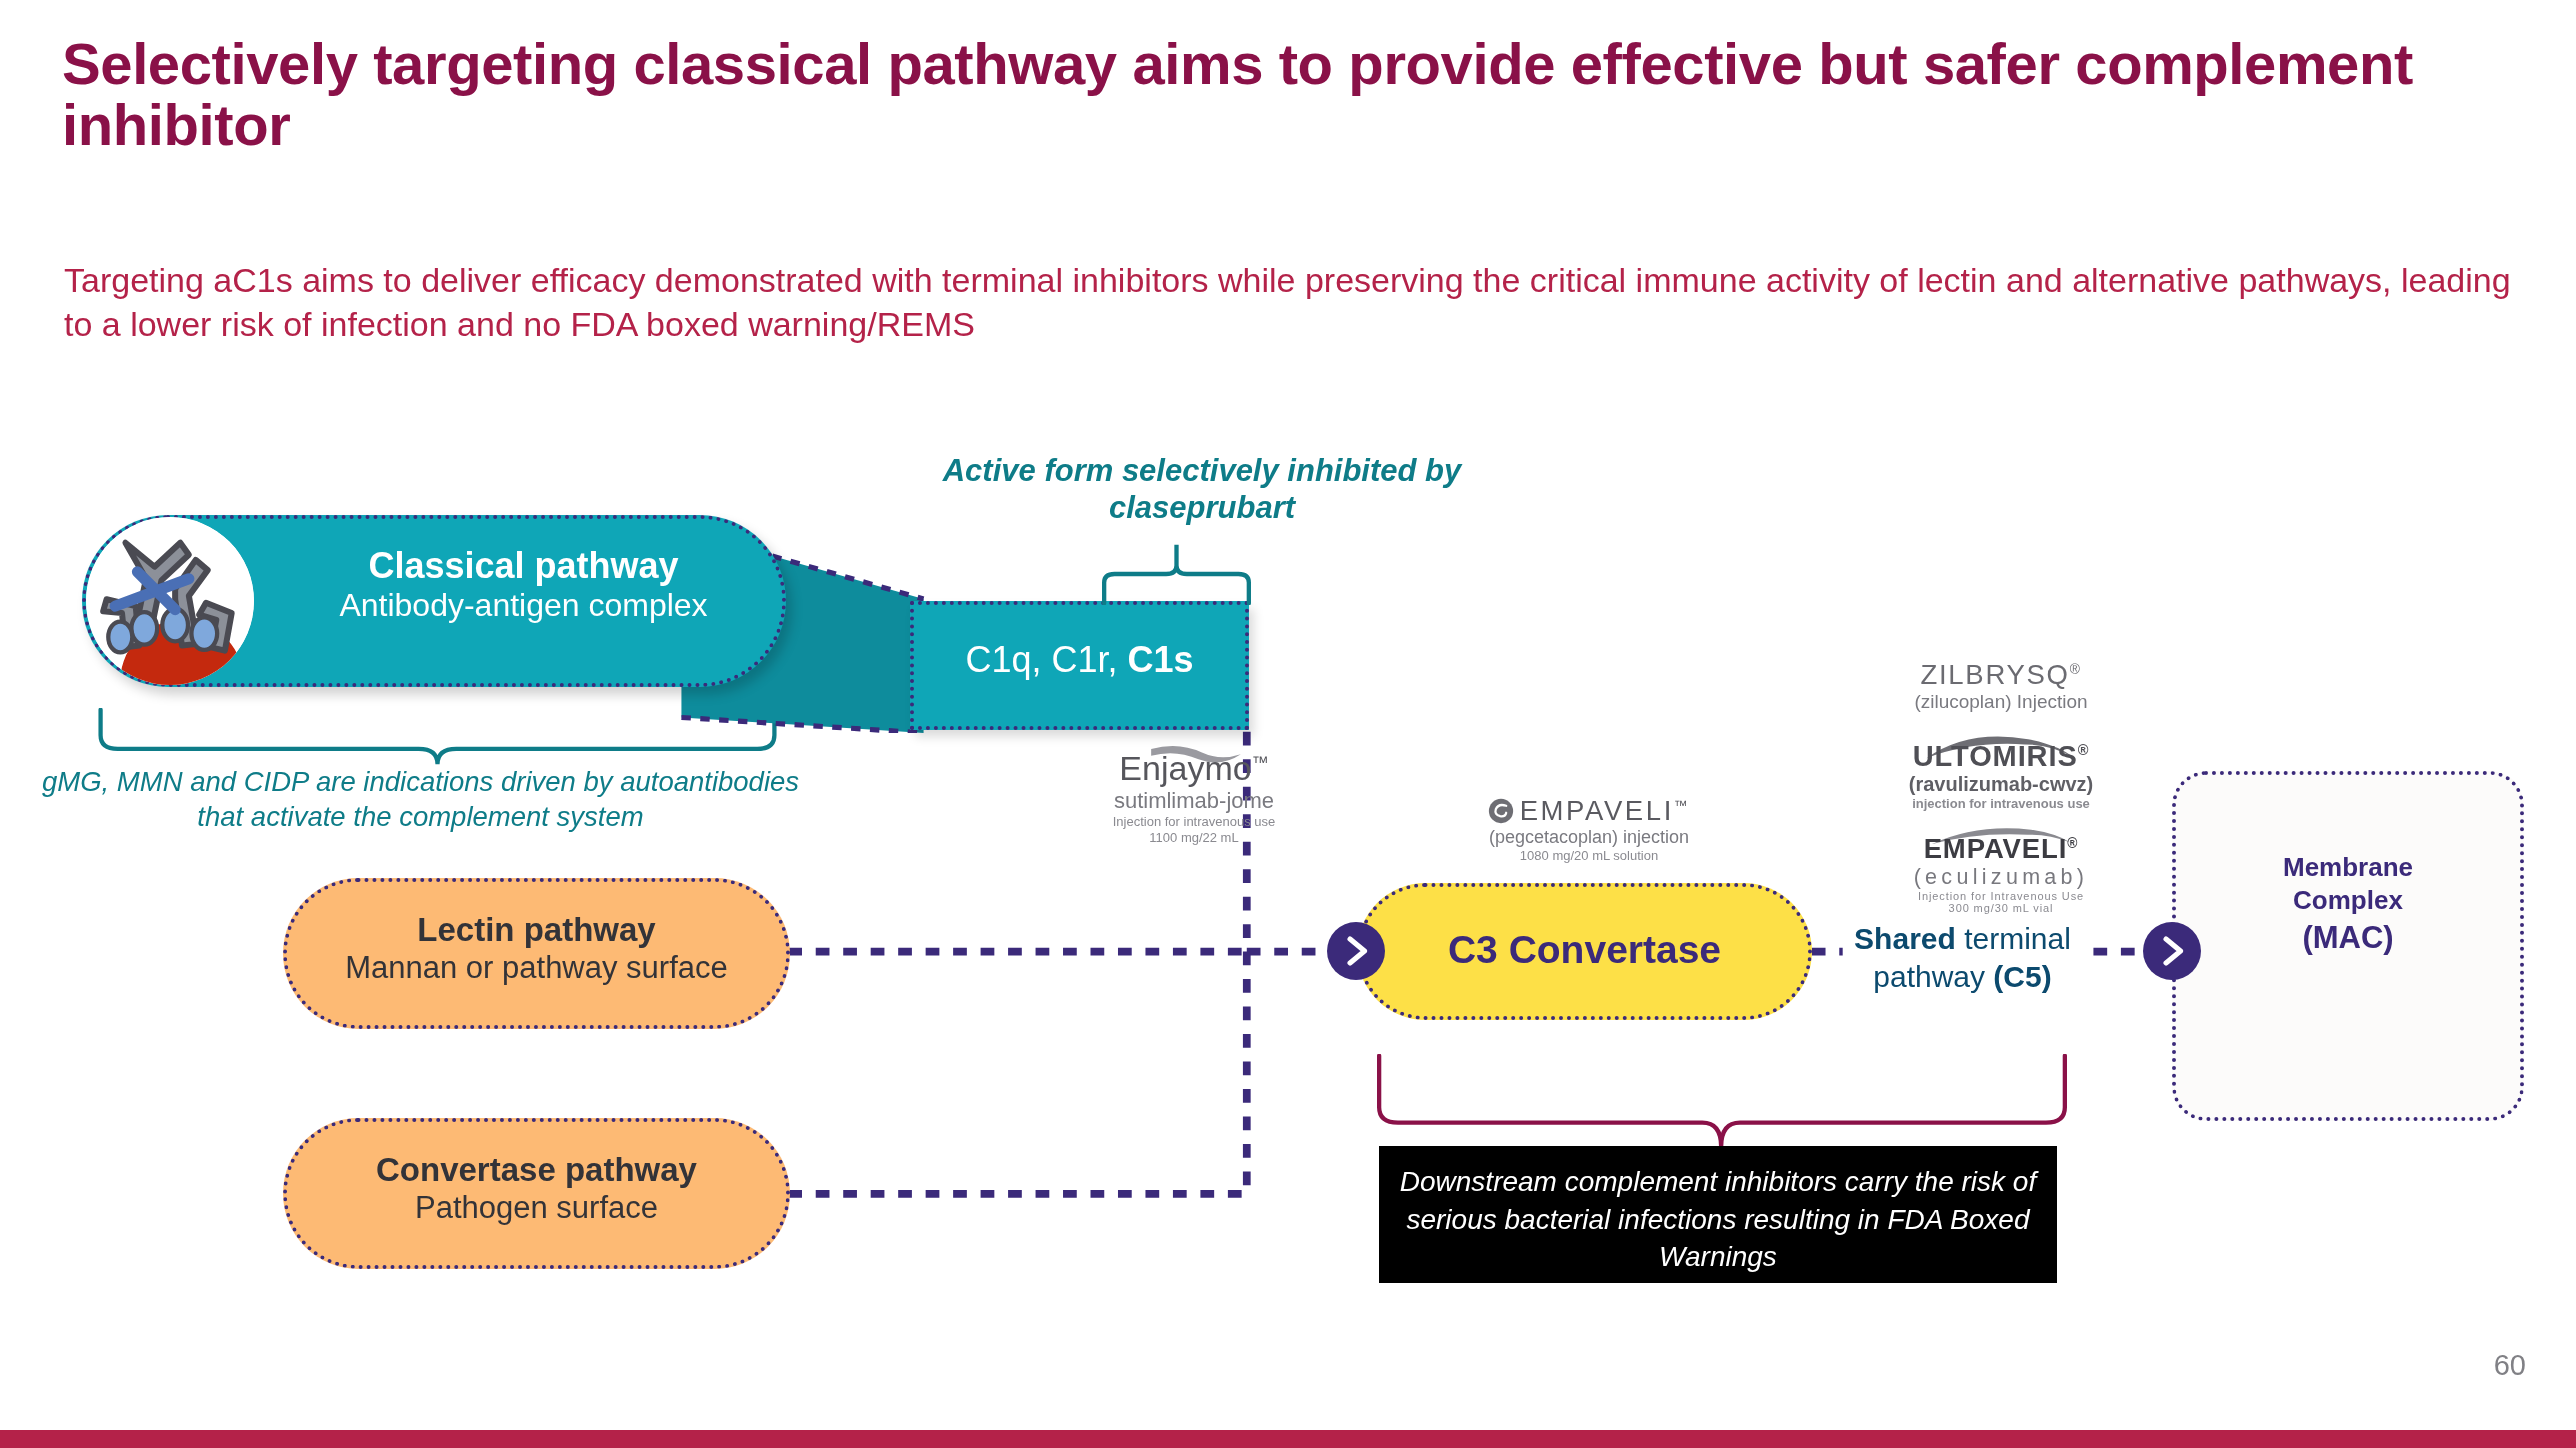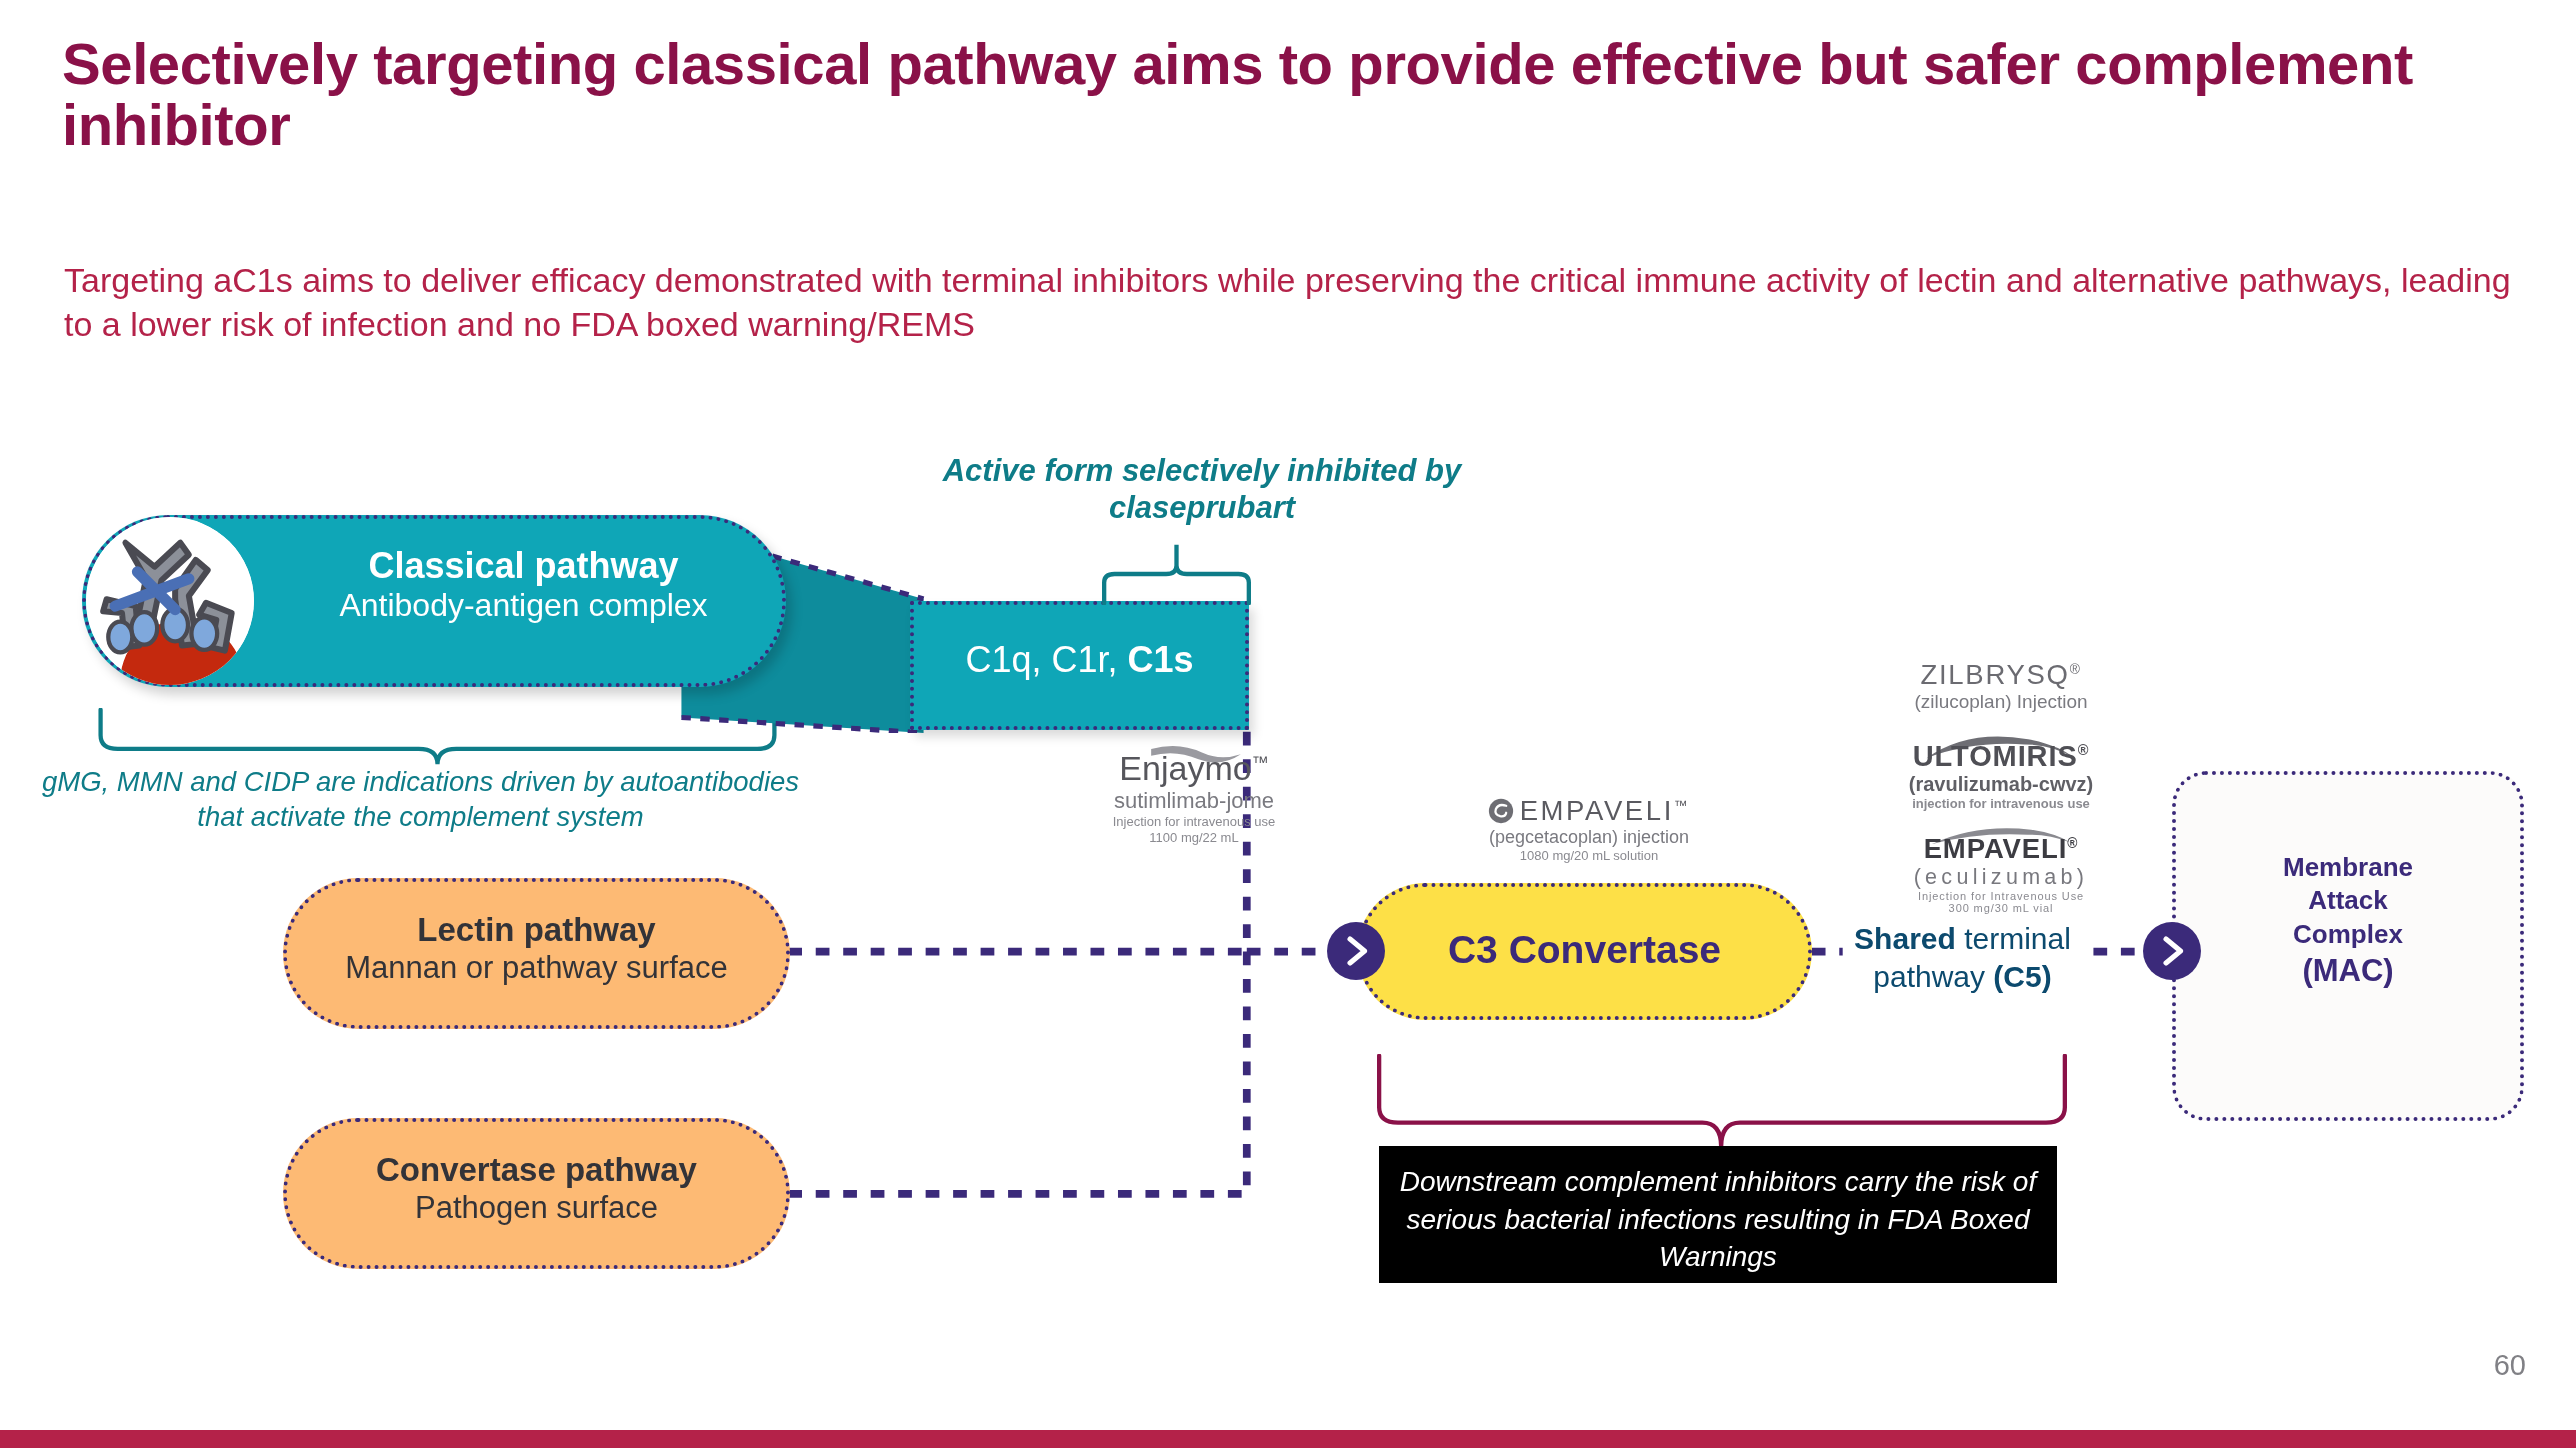--- a/index.html
+++ b/index.html
@@ -510,21 +510,20 @@
   </div>
 
   <div class="shared-caption">
     <b>Shared</b><span> terminal</span><br>
     <span>pathway </span><b>(C5)</b>
   </div>
 
   <div class="mac-box">
     <div class="mac-label">
       <div class="t1">Membrane</div>
-      <div class="t1">Attack</div>
       <div class="t1">Complex</div>
       <div class="t2">(MAC)</div>
     </div>
   </div>
   <div class="chev chev-mac">
     <svg width="58" height="58" viewBox="0 0 68 68">
       <path d="M 27 20 L 44 34 L 27 48" fill="none" stroke="#ffffff" stroke-width="6" stroke-linecap="round" stroke-linejoin="round"></path>
     </svg>
   </div>
 

